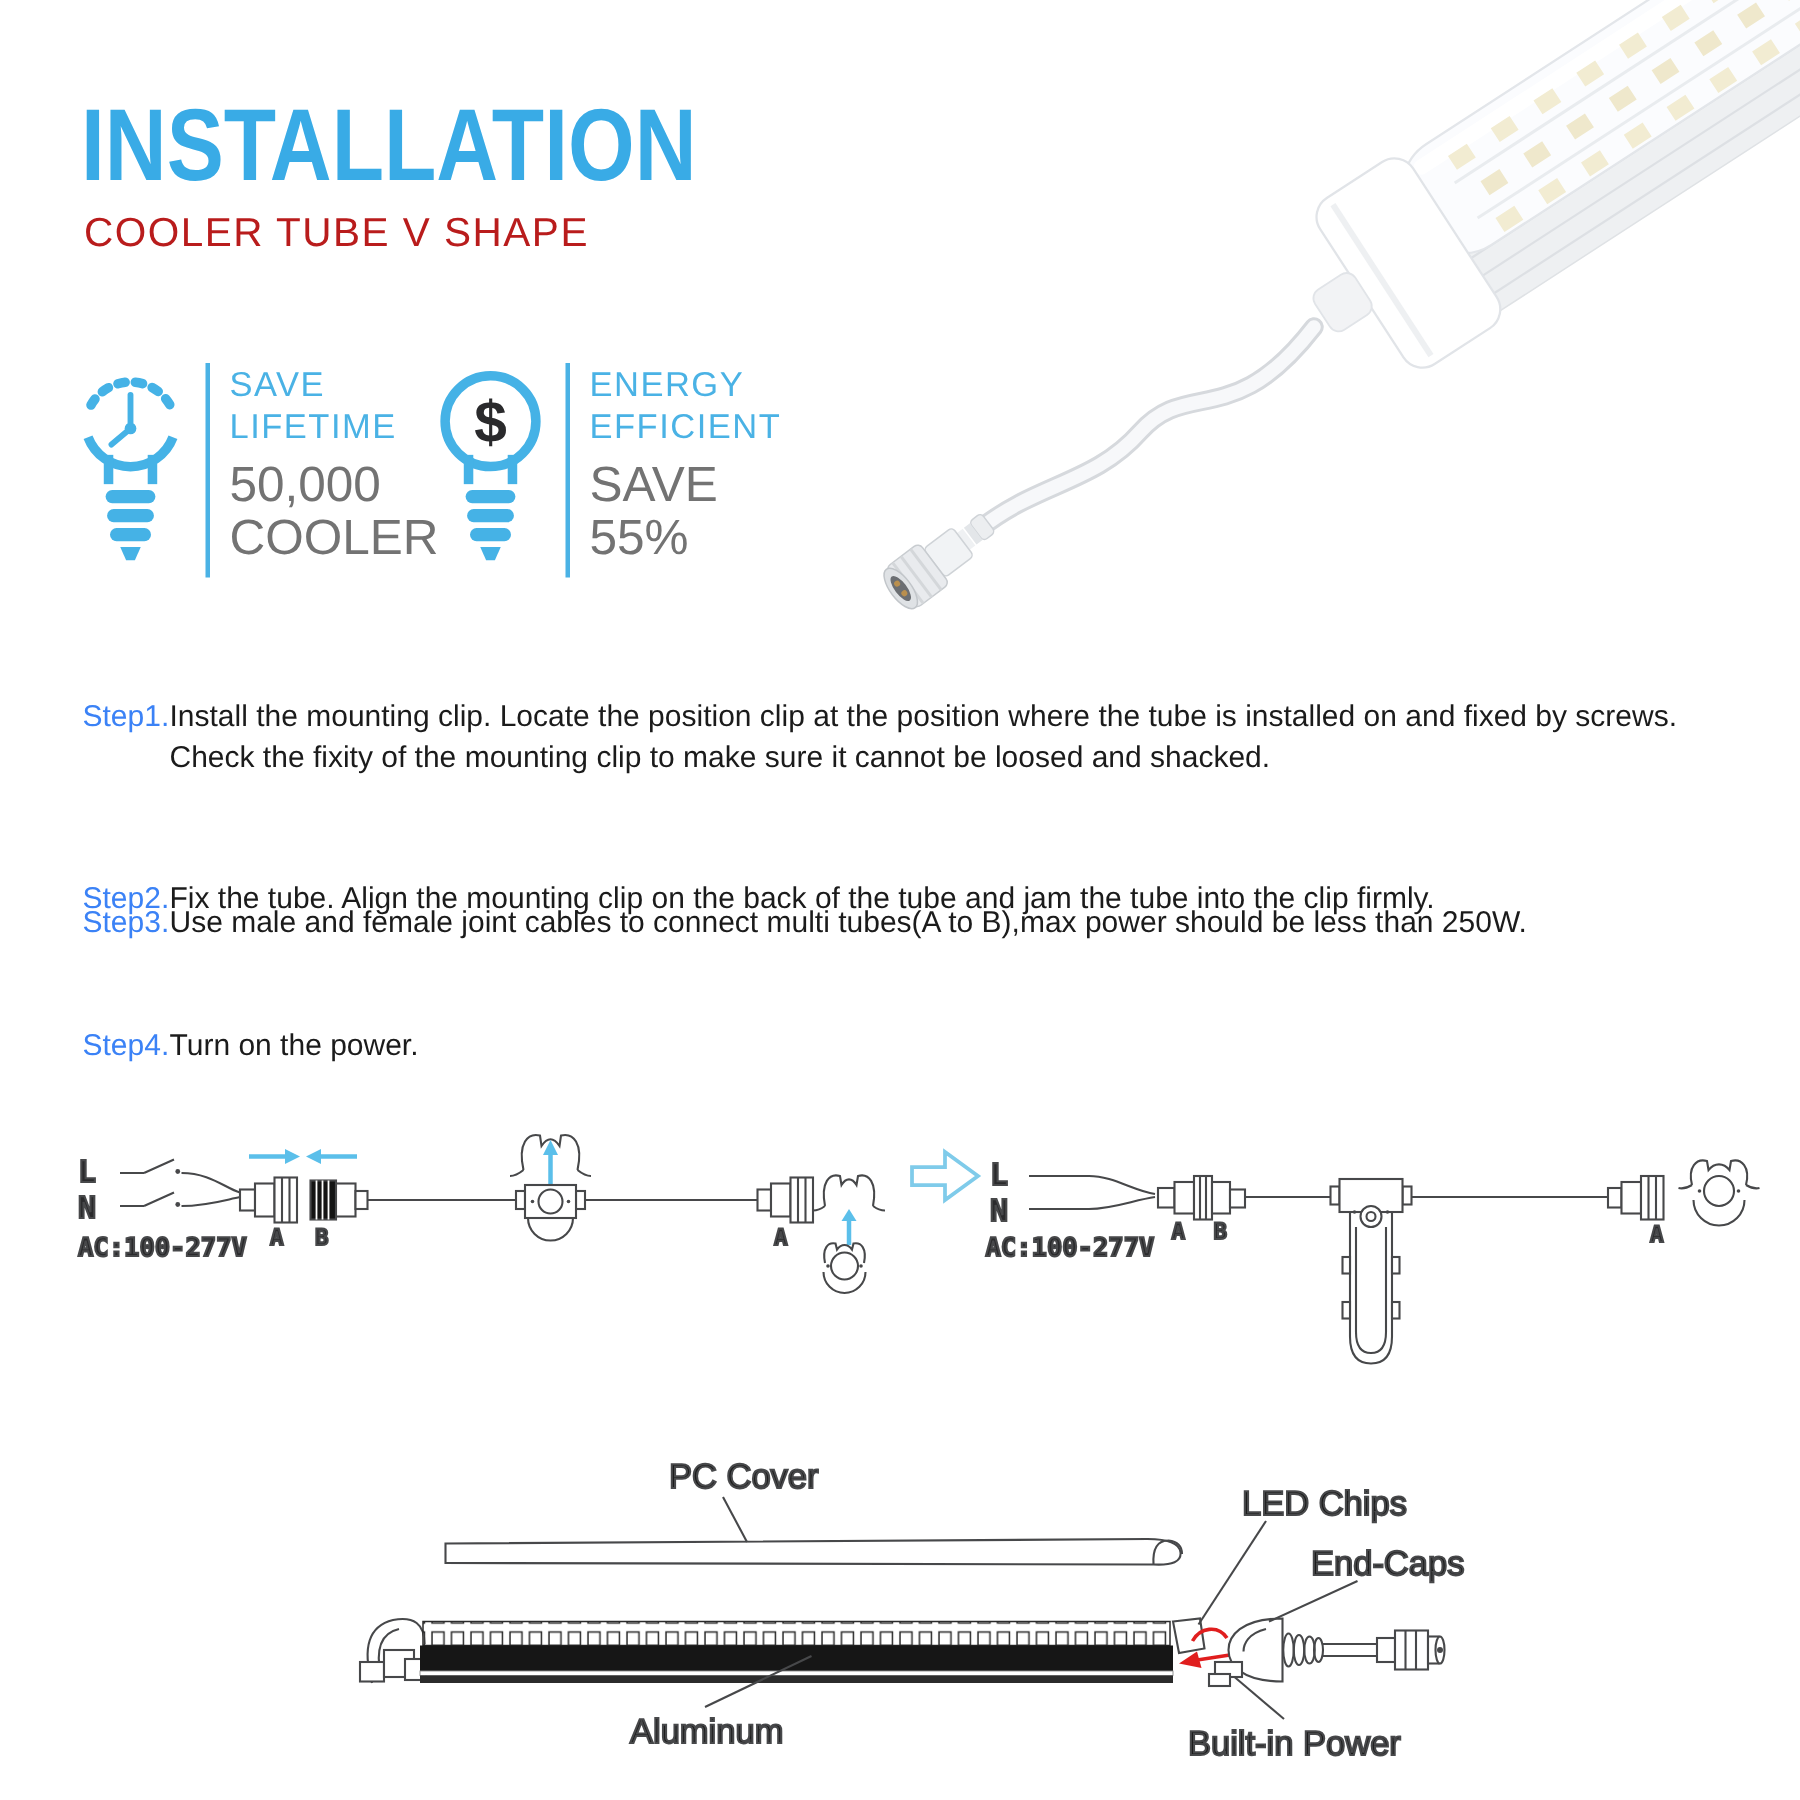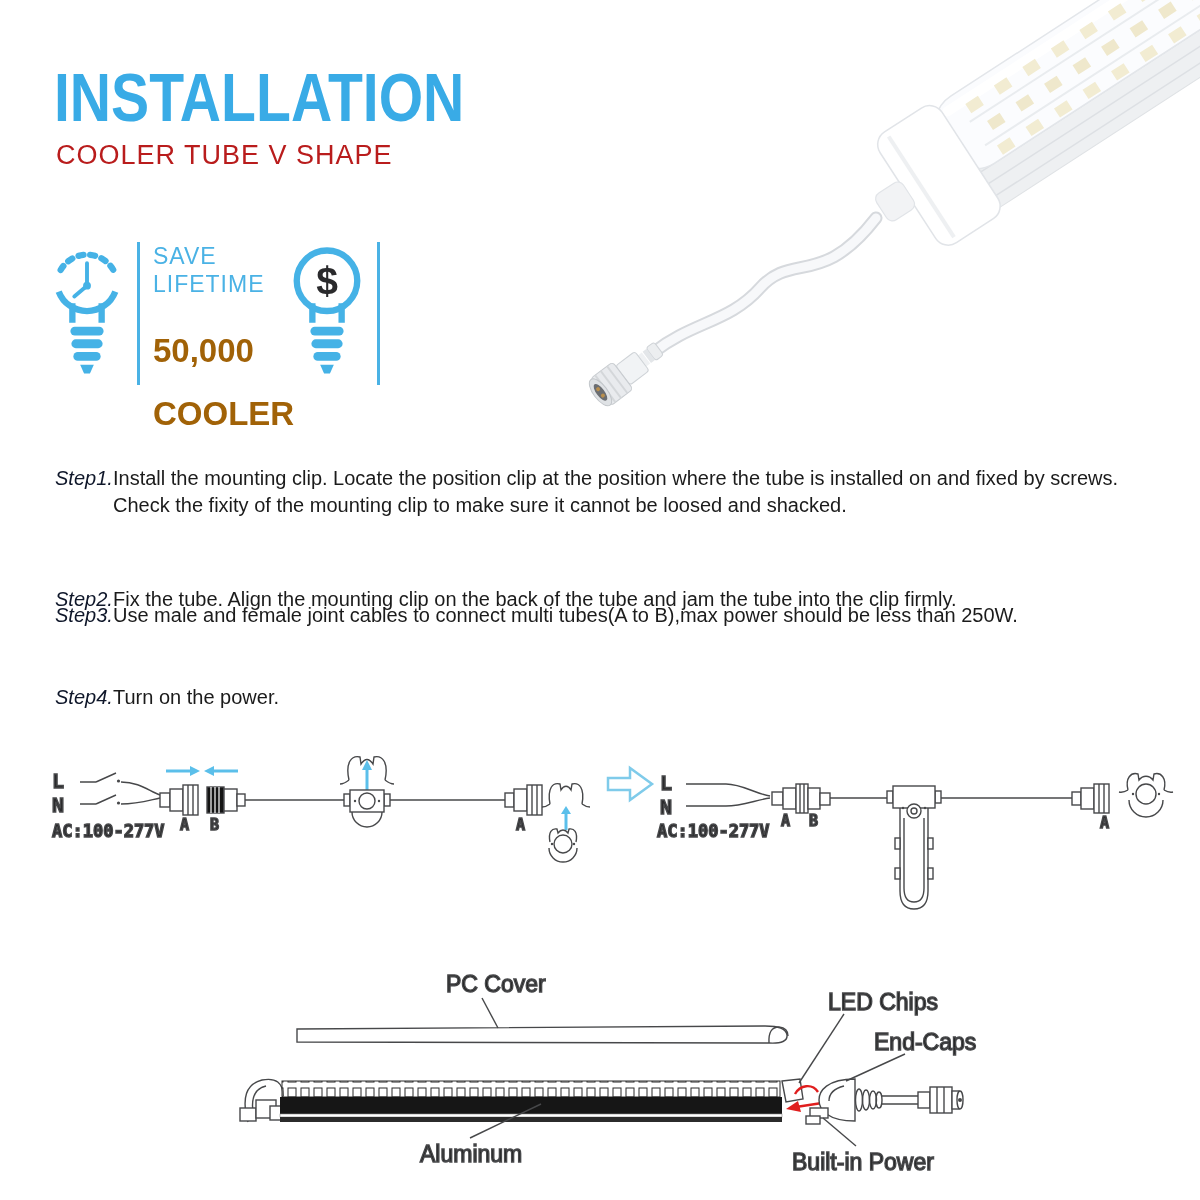--- a/index.html
+++ b/index.html
@@ -15,26 +15,26 @@
   }
   .subtitle{
     left:56px;top:140px;font-size:27px;color:#b91c1c;letter-spacing:1px;white-space:nowrap;
   }
   
   .feature{display:flex;align-items:stretch;}
   .feature .icon-box{width:82px;height:146px;}
   .feature .divider{width:3px;background:#4AB2E5;margin:2px 13px 0 9px;height:143px;}
   .feature .txt{display:flex;flex-direction:column;padding-top:2px;}
   .f-top{font-size:23px;color:#4AB2E5;line-height:28px;letter-spacing:1px;font-weight:500;}
-  .f-bot{font-size:33px;color:#a16207;font-weight:bold;line-height:35px;letter-spacing:0px;margin-top:28px;}
+  .f-bot{font-size:33px;color:#737373;font-weight:normal;line-height:35px;letter-spacing:0px;}
   .f-gap{height:7px;}
   
   .step{position:absolute;left:55px;width:1100px;display:grid;grid-template-columns:58px 1fr;
         font-size:20px;line-height:27px;color:#1B1B1B;}
-  .step-label{color:#0f172a;font-style:italic;}
+  .step-label{color:#3b82f6;}
   svg text{font-family:"DejaVu Sans Mono", monospace;font-weight:bold;fill:#2A2A2C;}
   svg text.lbl{font-family:"Liberation Sans", sans-serif;font-weight:normal;fill:#1C1C1C;}
 </style>
 </head>
 <body>
 
 <svg class="abs" style="left:560px;top:0px" width="640" height="432" viewBox="0 0 640 432">
 
   <g>
     <path d="M316 218 C262 288, 232 252, 200 288 C170 322, 132 322, 94 352" fill="none" stroke="#d6d9dd" stroke-width="13" stroke-linecap="round"></path>
@@ -118,20 +118,27 @@
       <text x="42" y="55" text-anchor="middle" style="font-family:'Liberation Sans',sans-serif;font-weight:bold;font-size:40px" fill="#45B2E6">$</text>
       <line x1="27" y1="64" x2="27" y2="84" stroke="#45B2E6" stroke-width="6.5"></line>
       <line x1="57" y1="64" x2="57" y2="84" stroke="#45B2E6" stroke-width="6.5"></line>
       <rect x="25" y="88" width="34" height="9" rx="4.5" fill="#45B2E6"></rect>
       <rect x="26" y="101" width="32" height="9" rx="4.5" fill="#45B2E6"></rect>
       <rect x="28" y="114" width="28" height="9" rx="4.5" fill="#45B2E6"></rect>
       <path d="M35 127 L49 127 L45 136 L39 136 Z" fill="#45B2E6"></path>
     </svg>
   </div>
   <div class="divider"></div>
+  <div class="txt">
+    <span class="f-top">ENERGY</span>
+    <span class="f-top">EFFICIENT</span>
+    <span class="f-gap"></span>
+    <span class="f-bot">SAVE</span>
+    <span class="f-bot">55%</span>
+  </div>
 </div>
 
 <div class="step" style="top:465px">
   <span class="step-label">Step1.</span>
   <span class="step-text">Install the mounting clip. Locate the position clip at the position where the tube is installed on and fixed by screws. Check the fixity of the mounting clip to make sure it cannot be loosed and shacked.</span>
 </div>
 <div class="step" style="top:586px">
   <span class="step-label">Step2.</span>
   <span class="step-text">Fix the tube. Align the mounting clip on the back of the tube and jam the tube into the clip firmly.</span>
 </div>

